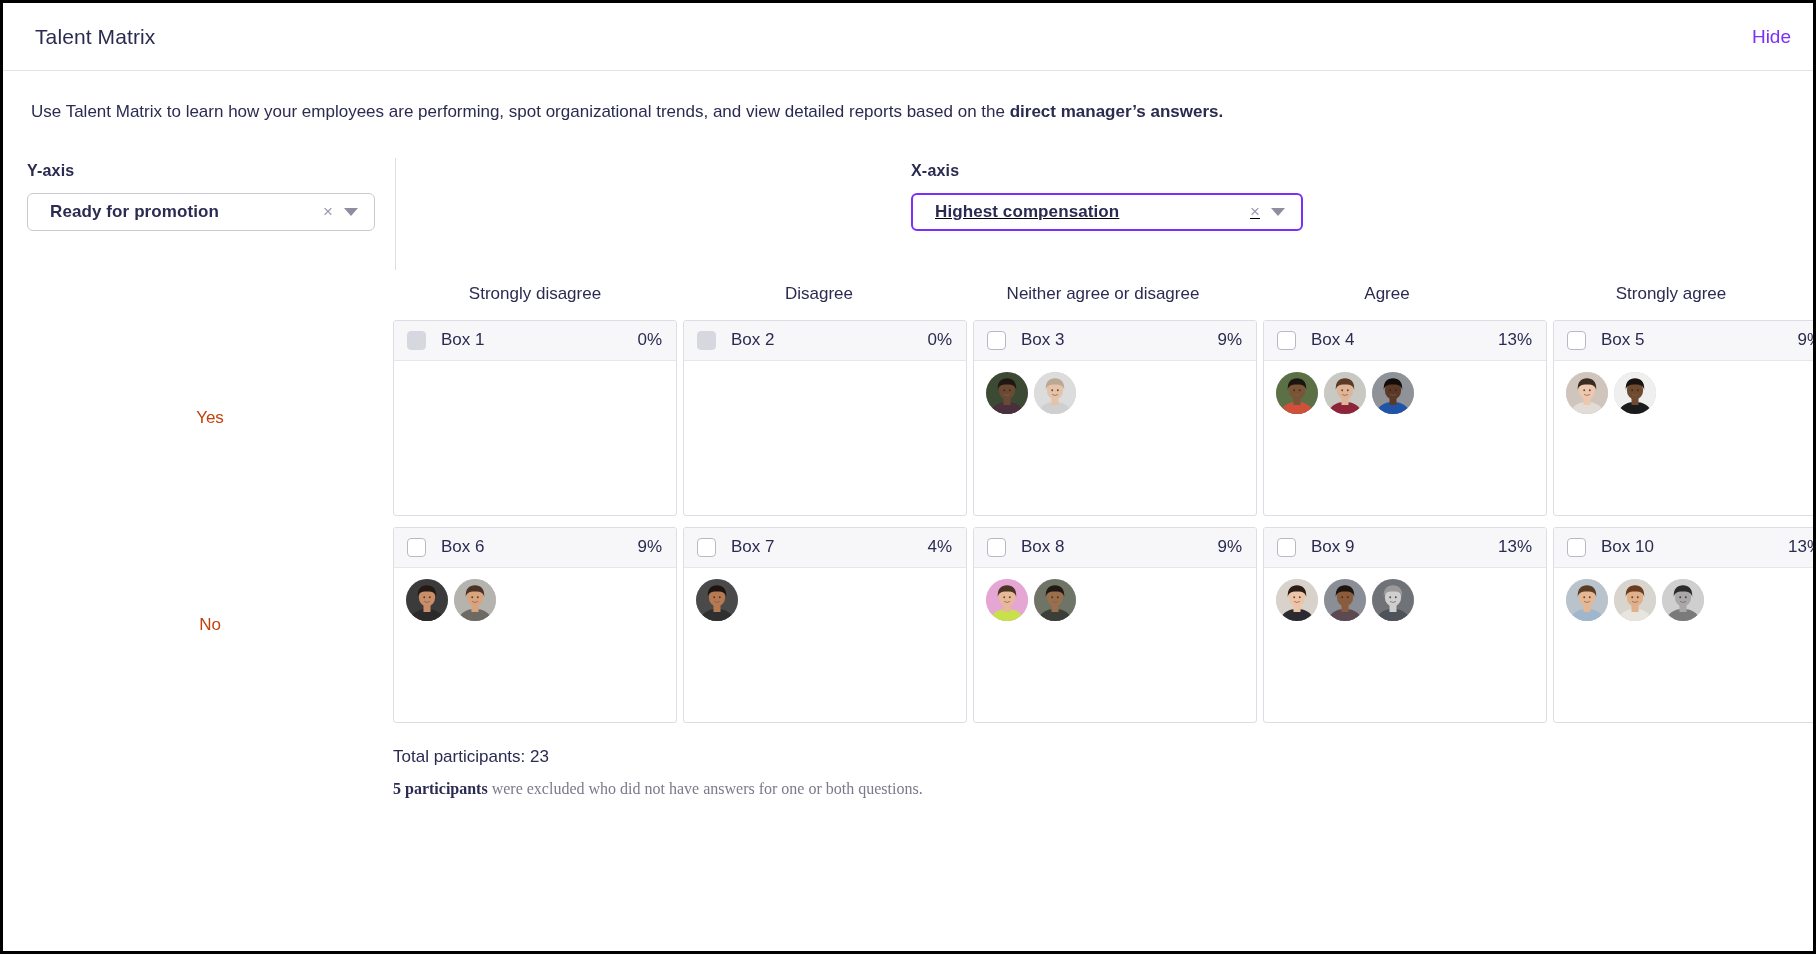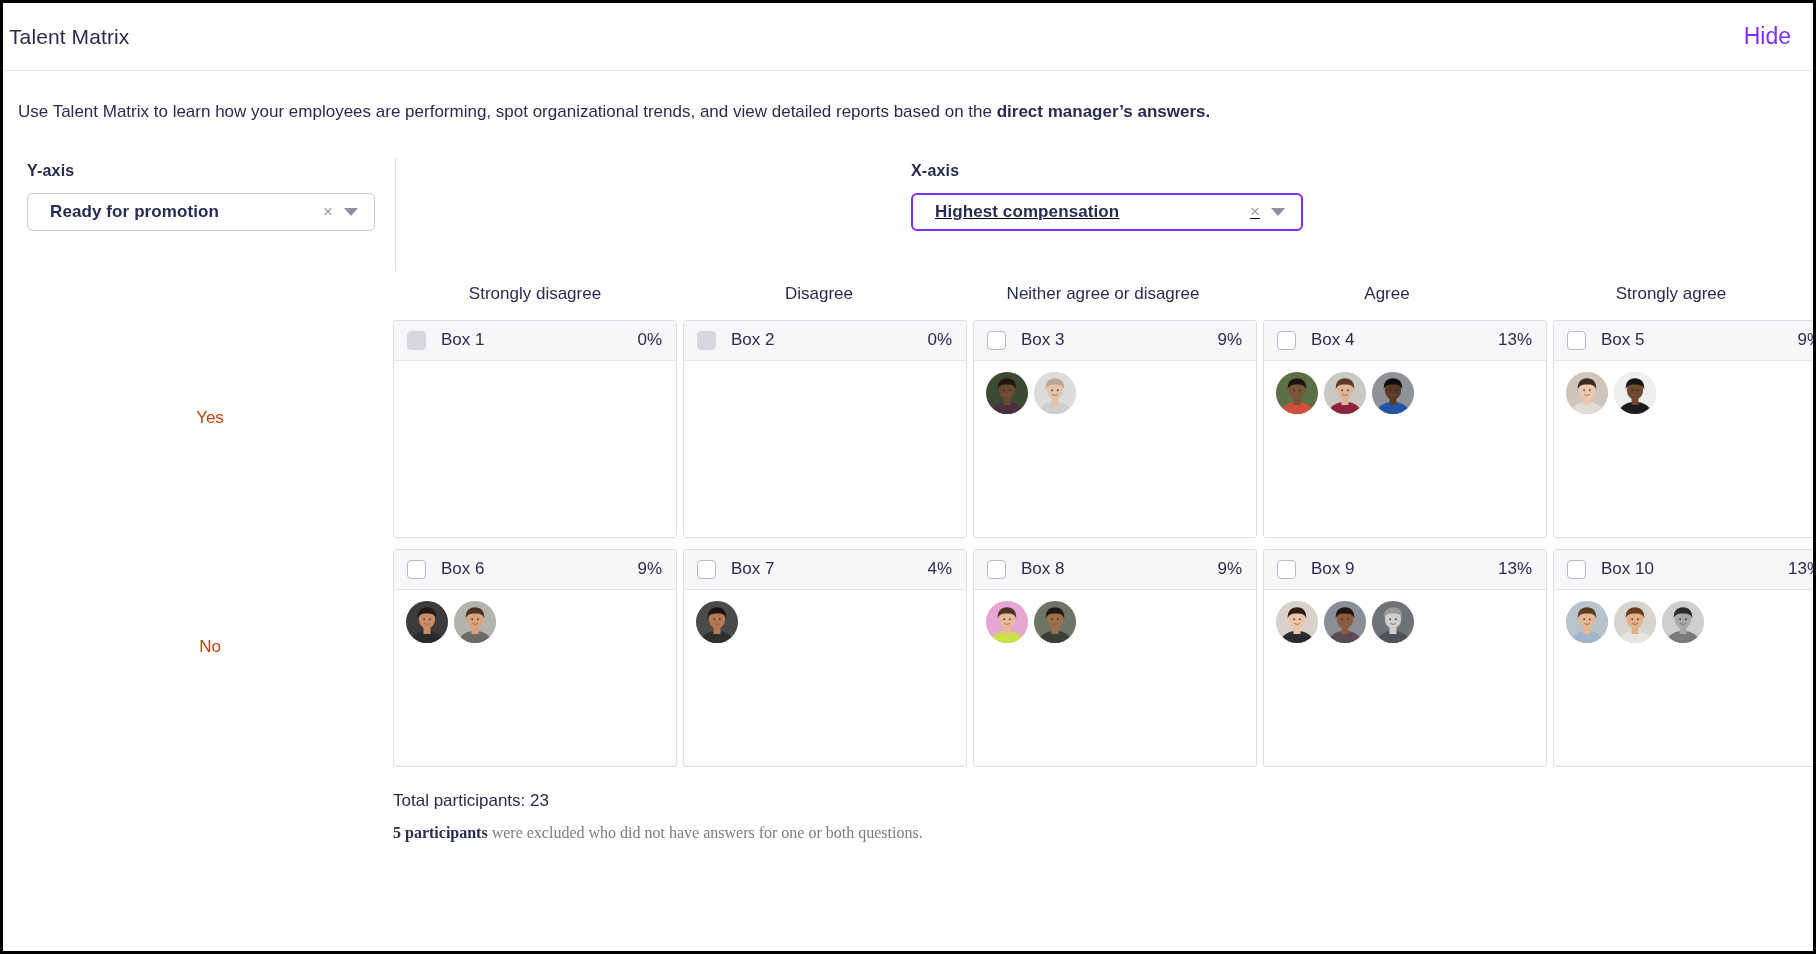--- a/index.html
+++ b/index.html
@@ -21,37 +21,37 @@
     overflow: hidden;
   }
 
   
   .titlebar {
     position: relative;
     height: 68px;
     border-bottom: 1px solid #e3e3e8;
     display: flex;
     align-items: center;
-    padding: 0 22px 0 6px;
+    padding: 0 22px 0 32px;
   }
   .titlebar-title {
     font-size: 21px;
     color: #2b2b52;
     letter-spacing: .1px;
   }
   .titlebar-hide {
     margin-left: auto;
-    font-size: 23px;
+    font-size: 19px;
     color: #7b2ff7;
     cursor: pointer;
   }
 
   
   .description {
-    padding: 30px 24px 0 15px;
+    padding: 30px 24px 0 28px;
     font-size: 17px;
     color: #2b2b52;
     line-height: 1.35;
   }
   .description b { font-weight: bold; }
 
   
   .axis-row {
     position: relative;
     margin-top: 24px;
@@ -152,21 +152,21 @@
     color: #c2410c;
     padding-top: 88px;
     padding-left: 0;
     text-align: center;
   }
   .row-cells { display: flex; }
 
   .cell {
     flex: 0 0 284px;
     margin-right: 6px;
-    height: 218px;
+    height: 196px;
     border: 1px solid #dddde3;
     border-radius: 3px;
     background: #ffffff;
     display: flex;
     flex-direction: column;
     overflow: hidden;
   }
   .cell:last-child { margin-right: 0; }
 
   .cell-head {

